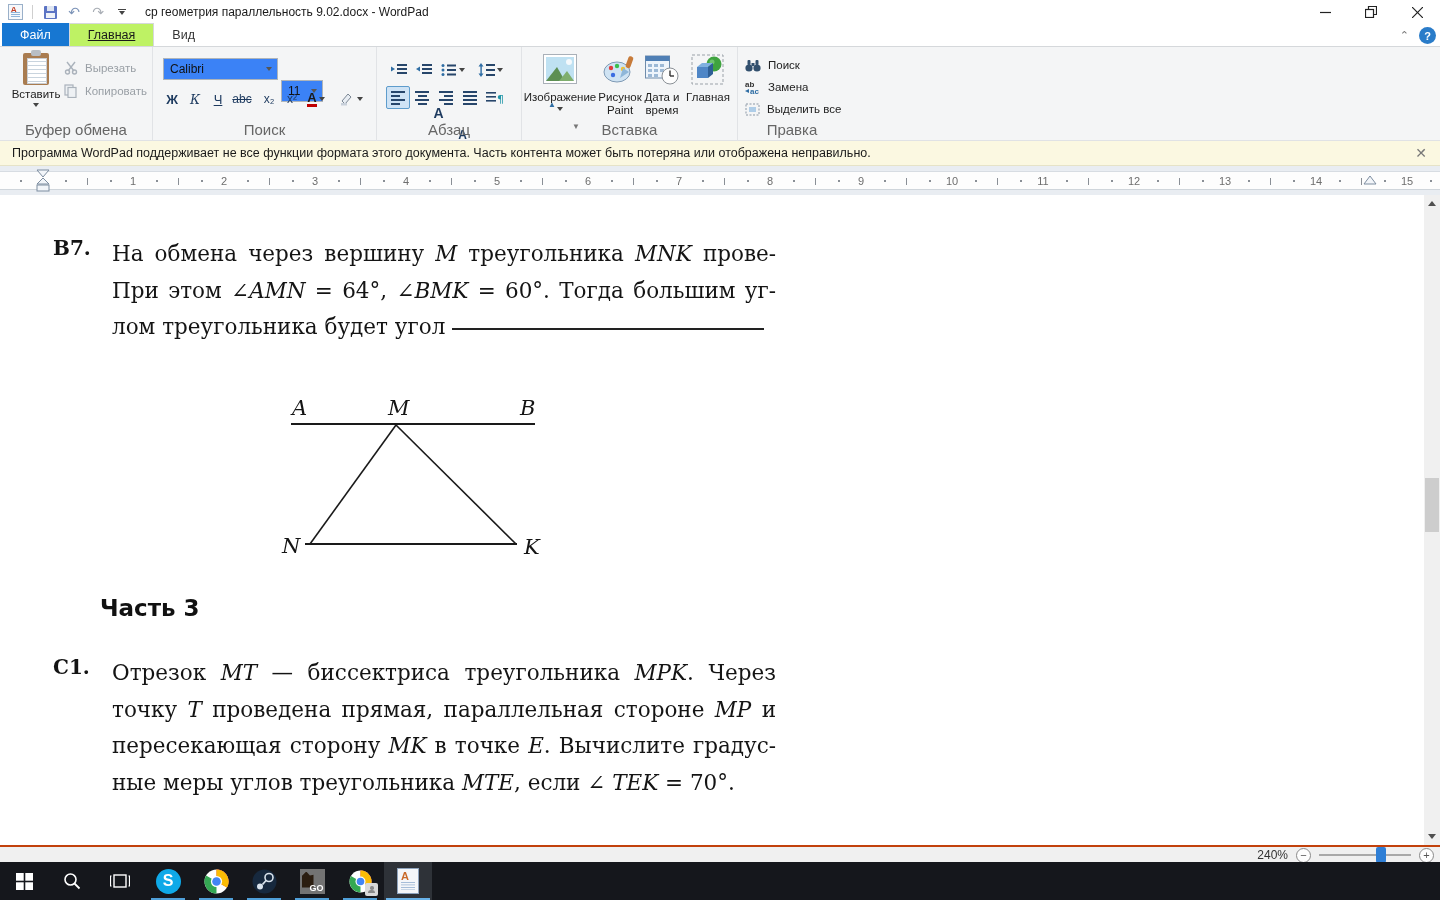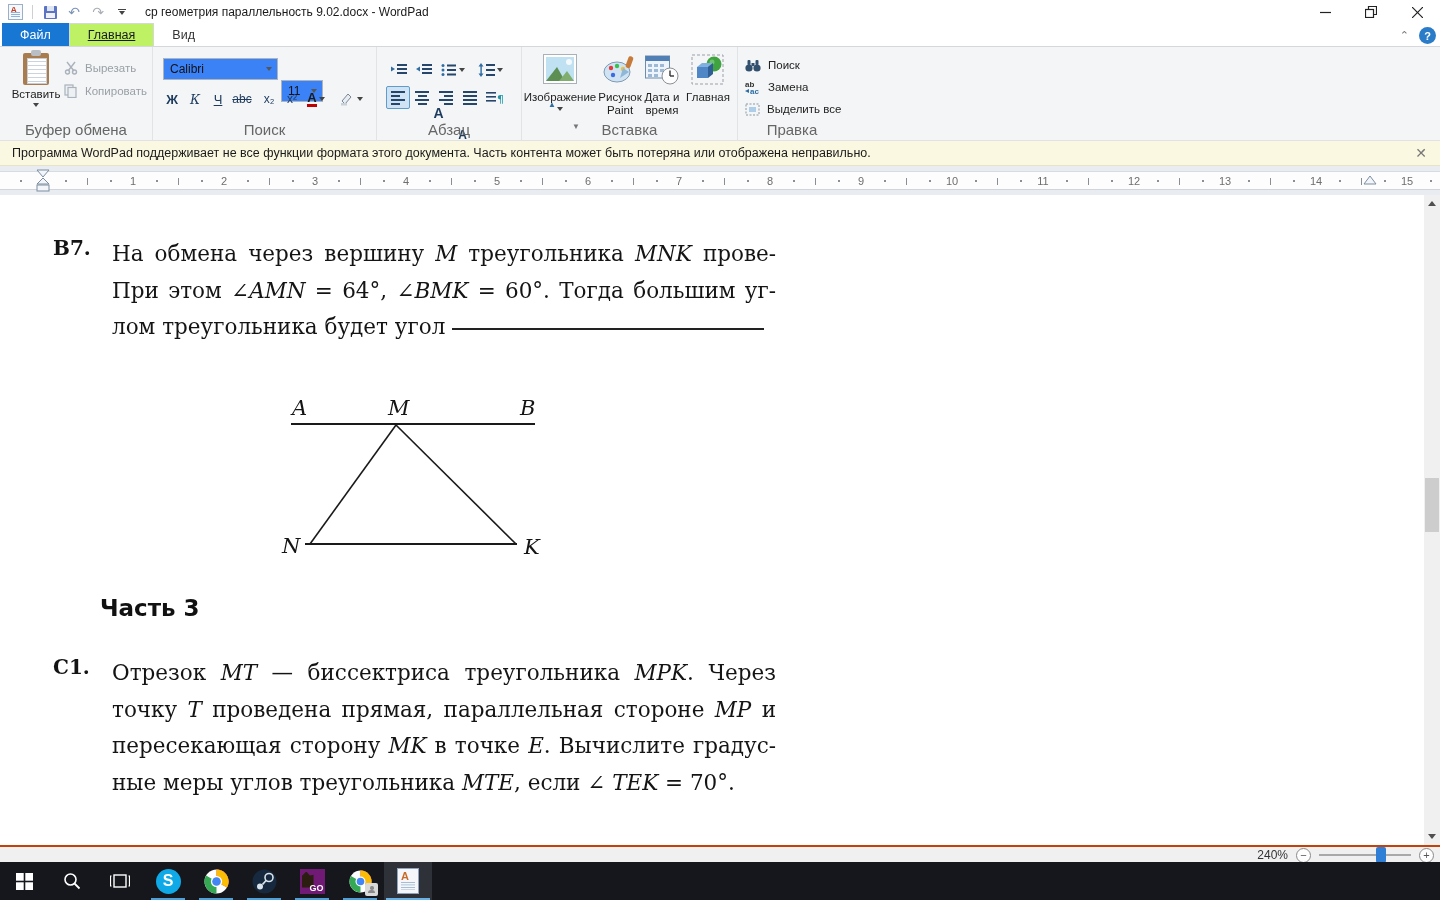--- a/index.html
+++ b/index.html
@@ -114,21 +114,21 @@
   #taskbar { position:absolute; left:0; top:862px; width:1440px; height:38px; background:#15171c; display:flex; align-items:stretch; color:#fff; }
   .tb-cell { width:48px; height:38px; display:flex; align-items:center; justify-content:center; position:relative; }
   .tb-app::after { content:""; position:absolute; left:7px; right:7px; bottom:0; height:2px; background:#4f9fd8; }
   .tb-active { background:#2e3238; }
   .tb-active::after { left:2px; right:2px; background:#68b2e8; }
   .tb-right { margin-left:auto; display:flex; align-items:center; }
   .tray-text { font-size:12.5px; color:#fff; }
   .clock { text-align:center; font-size:12px; line-height:14px; padding:0 8px; }
 
   .skype-ic { width:25px; height:25px; border-radius:50%; background:#0fa9e8; color:#fff; font-weight:bold; font-size:16px; display:flex; align-items:center; justify-content:center; }
-  .csgo-ic { width:25px; height:25px; background:#701a75; position:relative; overflow:hidden; }
+  .csgo-ic { width:25px; height:25px; background:#737373; position:relative; overflow:hidden; }
   .csgo-ic::before { content:""; position:absolute; left:2px; top:3px; width:12px; height:16px; background:#2b1d10; clip-path:polygon(0 30%, 40% 0, 70% 25%, 100% 20%, 100% 100%, 0 100%); }
   .csgo-ic .go { position:absolute; right:1px; bottom:1px; font-size:9px; font-weight:bold; color:#fff; }
   .wordpad-ic { width:22px; height:26px; background:#f4f6f9; border:1px solid #8ea3bd; position:relative; }
   .wordpad-ic::before { content:"A"; position:absolute; left:3px; top:1px; font-size:11px; font-weight:bold; color:#c96a2a; }
   .wordpad-ic::after { content:""; position:absolute; left:3px; bottom:3px; width:14px; height:8px;
      background:linear-gradient(#9db7d4 1px, transparent 1px); background-size:3px 2.5px; }
   .profile-badge { position:absolute; right:6px; bottom:4px; width:13px; height:13px; background:#d9d9d9; border-radius:2px; display:flex; align-items:center; justify-content:center; }
   .person { width:7px; height:7px; position:relative; }
   .person::before { content:""; position:absolute; left:2px; top:0; width:3.5px; height:3.5px; border-radius:50%; background:#8a8a8a; }
   .person::after { content:""; position:absolute; left:0; bottom:0; width:7px; height:3.5px; border-radius:3px 3px 0 0; background:#8a8a8a; }

